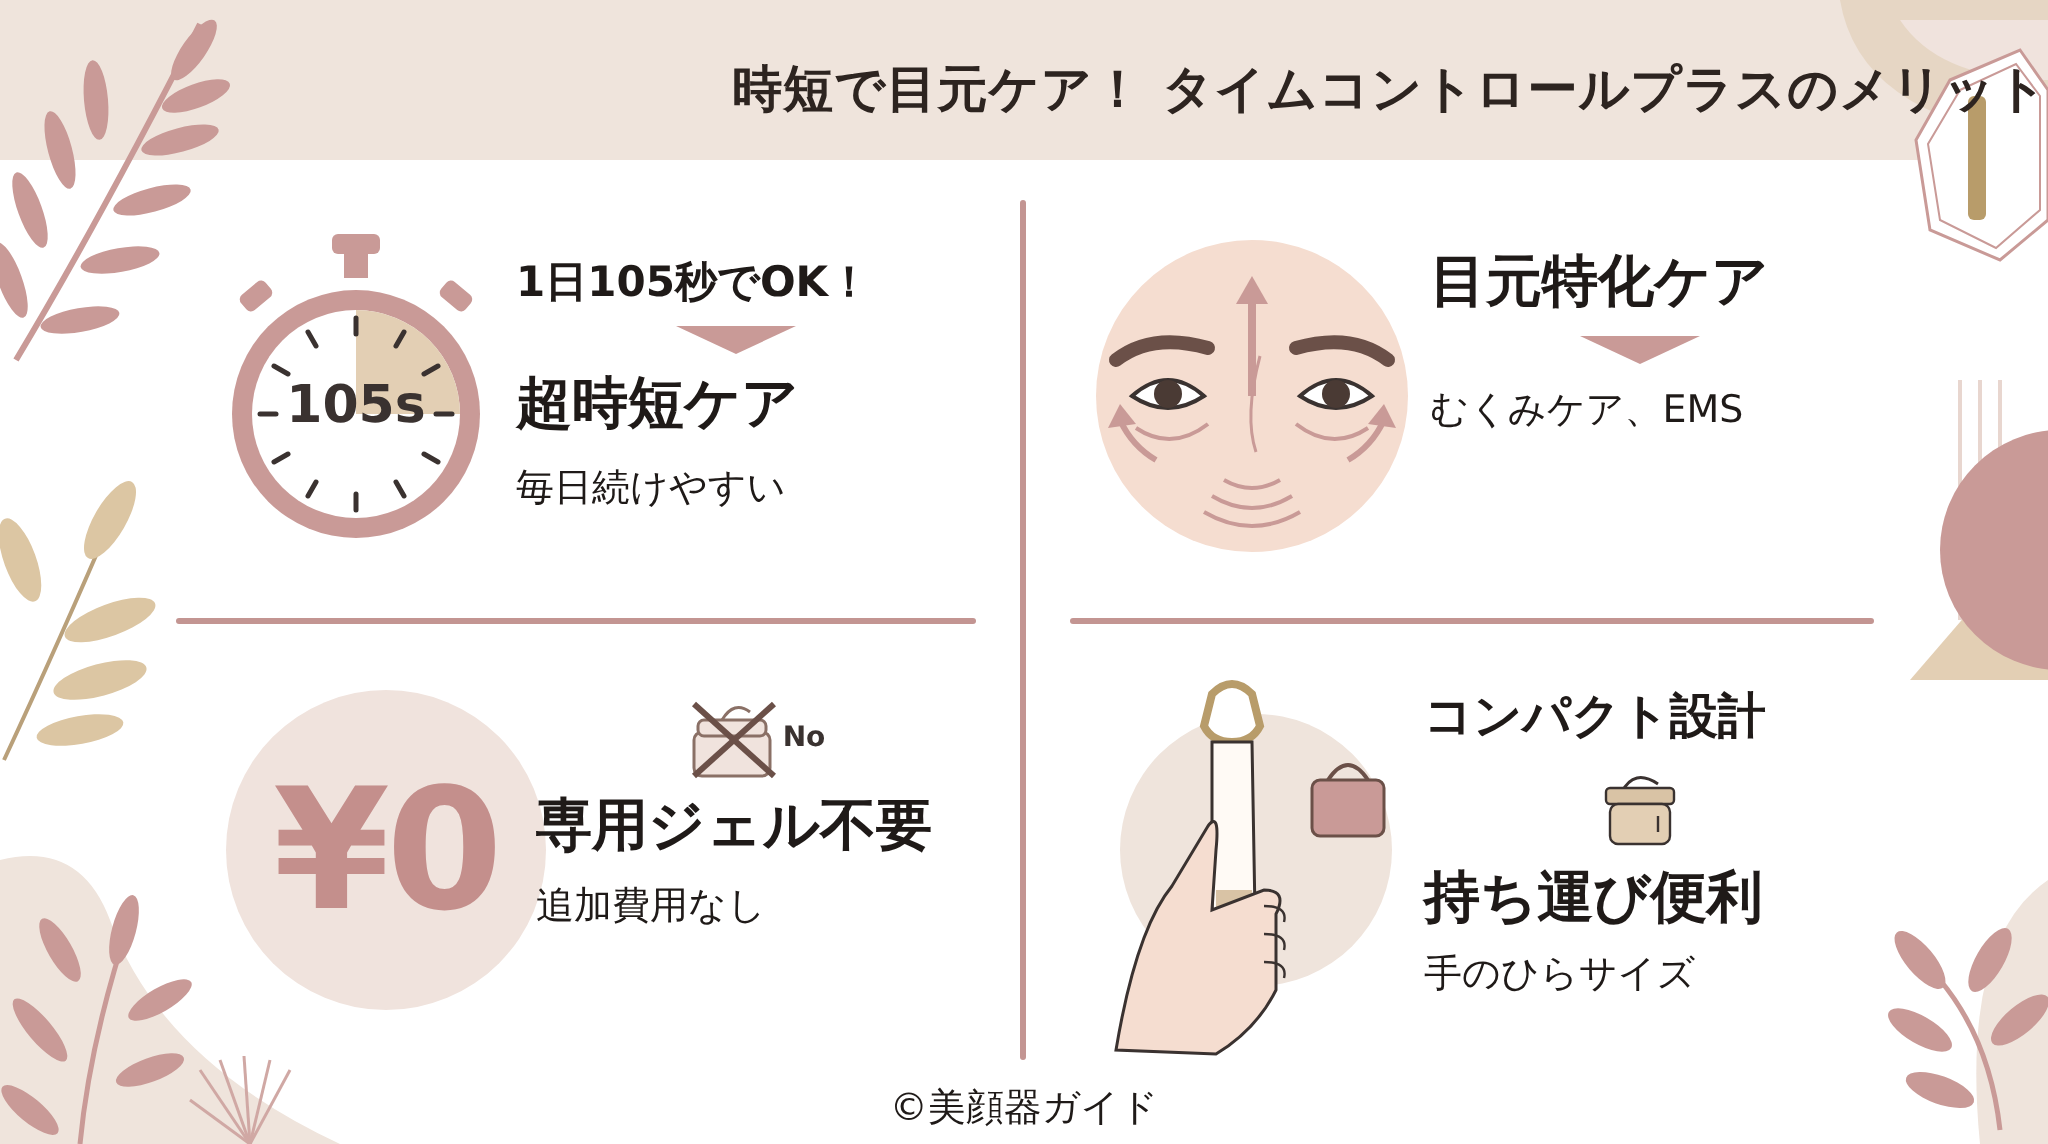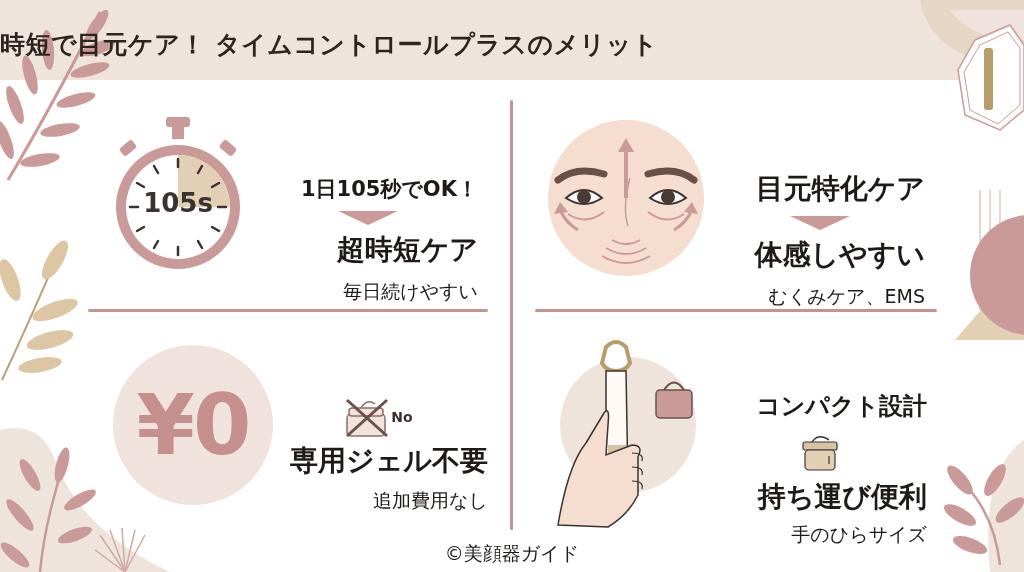--- a/index.html
+++ b/index.html
@@ -1,22 +1,22 @@
 <!DOCTYPE html>
 <html><head>
 <meta charset="utf-8">
 <style>
   * { box-sizing: border-box; margin: 0; padding: 0; }
   body { width: 1024px; height: 572px; overflow: hidden; background: #ffffff; font-family: "DejaVu Sans", sans-serif; color: #2a2220; position: relative; }
   .header-band { position: absolute; left: 0; top: 0; width: 1024px; height: 80px; background: #efe4dc; }
-  .title { position: absolute; left: 0; top: 28px; width: 1024px; text-align: left; font-size: 25px; font-weight: bold; color: #2d2420; letter-spacing: 0.5px; }
+  .title { position: absolute; left: 0; top: 28px; width: 1024px; text-align: right; font-size: 25px; font-weight: bold; color: #2d2420; letter-spacing: 0.5px; }
   .divider-v { position: absolute; left: 510px; top: 100px; width: 3px; height: 430px; background: #c39592; border-radius: 2px; }
   .divider-h { position: absolute; height: 3px; background: #c39592; border-radius: 2px; top: 309px; }
   .deco { position: absolute; }
-  .panel-text { position: absolute; text-align: right; margin-top: 48px; }
+  .panel-text { position: absolute; text-align: left; }
   .t-lead { font-size: 21px; font-weight: bold; color: #1f1a18; }
   .t-main { font-size: 28px; font-weight: bold; color: #1f1a18; }
   .t-sub { font-size: 19px; color: #1f1a18; }
   .arrow-down { width: 0; height: 0; border-left: 30px solid transparent; border-right: 30px solid transparent; border-top: 14px solid #c99a97; margin: 8px auto 6px; }
   .copyright { position: absolute; left: 0; top: 541px; width: 1024px; text-align: center; font-size: 19px; color: #1f1a18; }
   .yen-circle { position: absolute; left: 113px; top: 345px; width: 160px; height: 160px; border-radius: 50%; background: #f0e3dd; display: flex; align-items: center; justify-content: center; }
   .yen-text { font-size: 84px; font-weight: bold; color: #c48f8c; font-family: "DejaVu Sans", sans-serif; letter-spacing: -2px; }
   .no-label { font-size: 14px; font-weight: bold; color: #3a3230; }
 </style>
 </head>
@@ -151,21 +151,20 @@
     <path d="M128 112 Q140 105 146 92" stroke="#c99a97" stroke-width="3" fill="none"></path>
     <polygon points="152,96 146,84 138,94" fill="#c99a97"></polygon>
     <path d="M84 60 Q76 90 82 108" stroke="#c99a97" stroke-width="1.5" fill="none"></path>
     <path d="M66 122 Q80 130 94 122" stroke="#c99a97" stroke-width="2" fill="none"></path>
     <path d="M60 130 Q80 142 100 130" stroke="#c99a97" stroke-width="2" fill="none"></path>
     <path d="M56 138 Q80 152 104 138" stroke="#c99a97" stroke-width="2" fill="none"></path>
   </svg>
   <div class="panel-text" style="left:715px;top:122px;width:210px;">
     <div class="t-main">目元特化ケア</div>
     <div class="arrow-down"></div>
-    <div class="t-main">体感しやすい</div>
     <div class="t-sub" style="margin-top:10px;">むくみケア、EMS</div>
   </div>
 </div>
 
 <div>
   <div class="yen-circle">
     <span class="yen-text">¥0</span>
   </div>
   <div class="panel-text" style="left:268px;top:342px;width:220px;">
     <div style="display:flex;align-items:center;justify-content:center;margin:6px 0 4px;">

